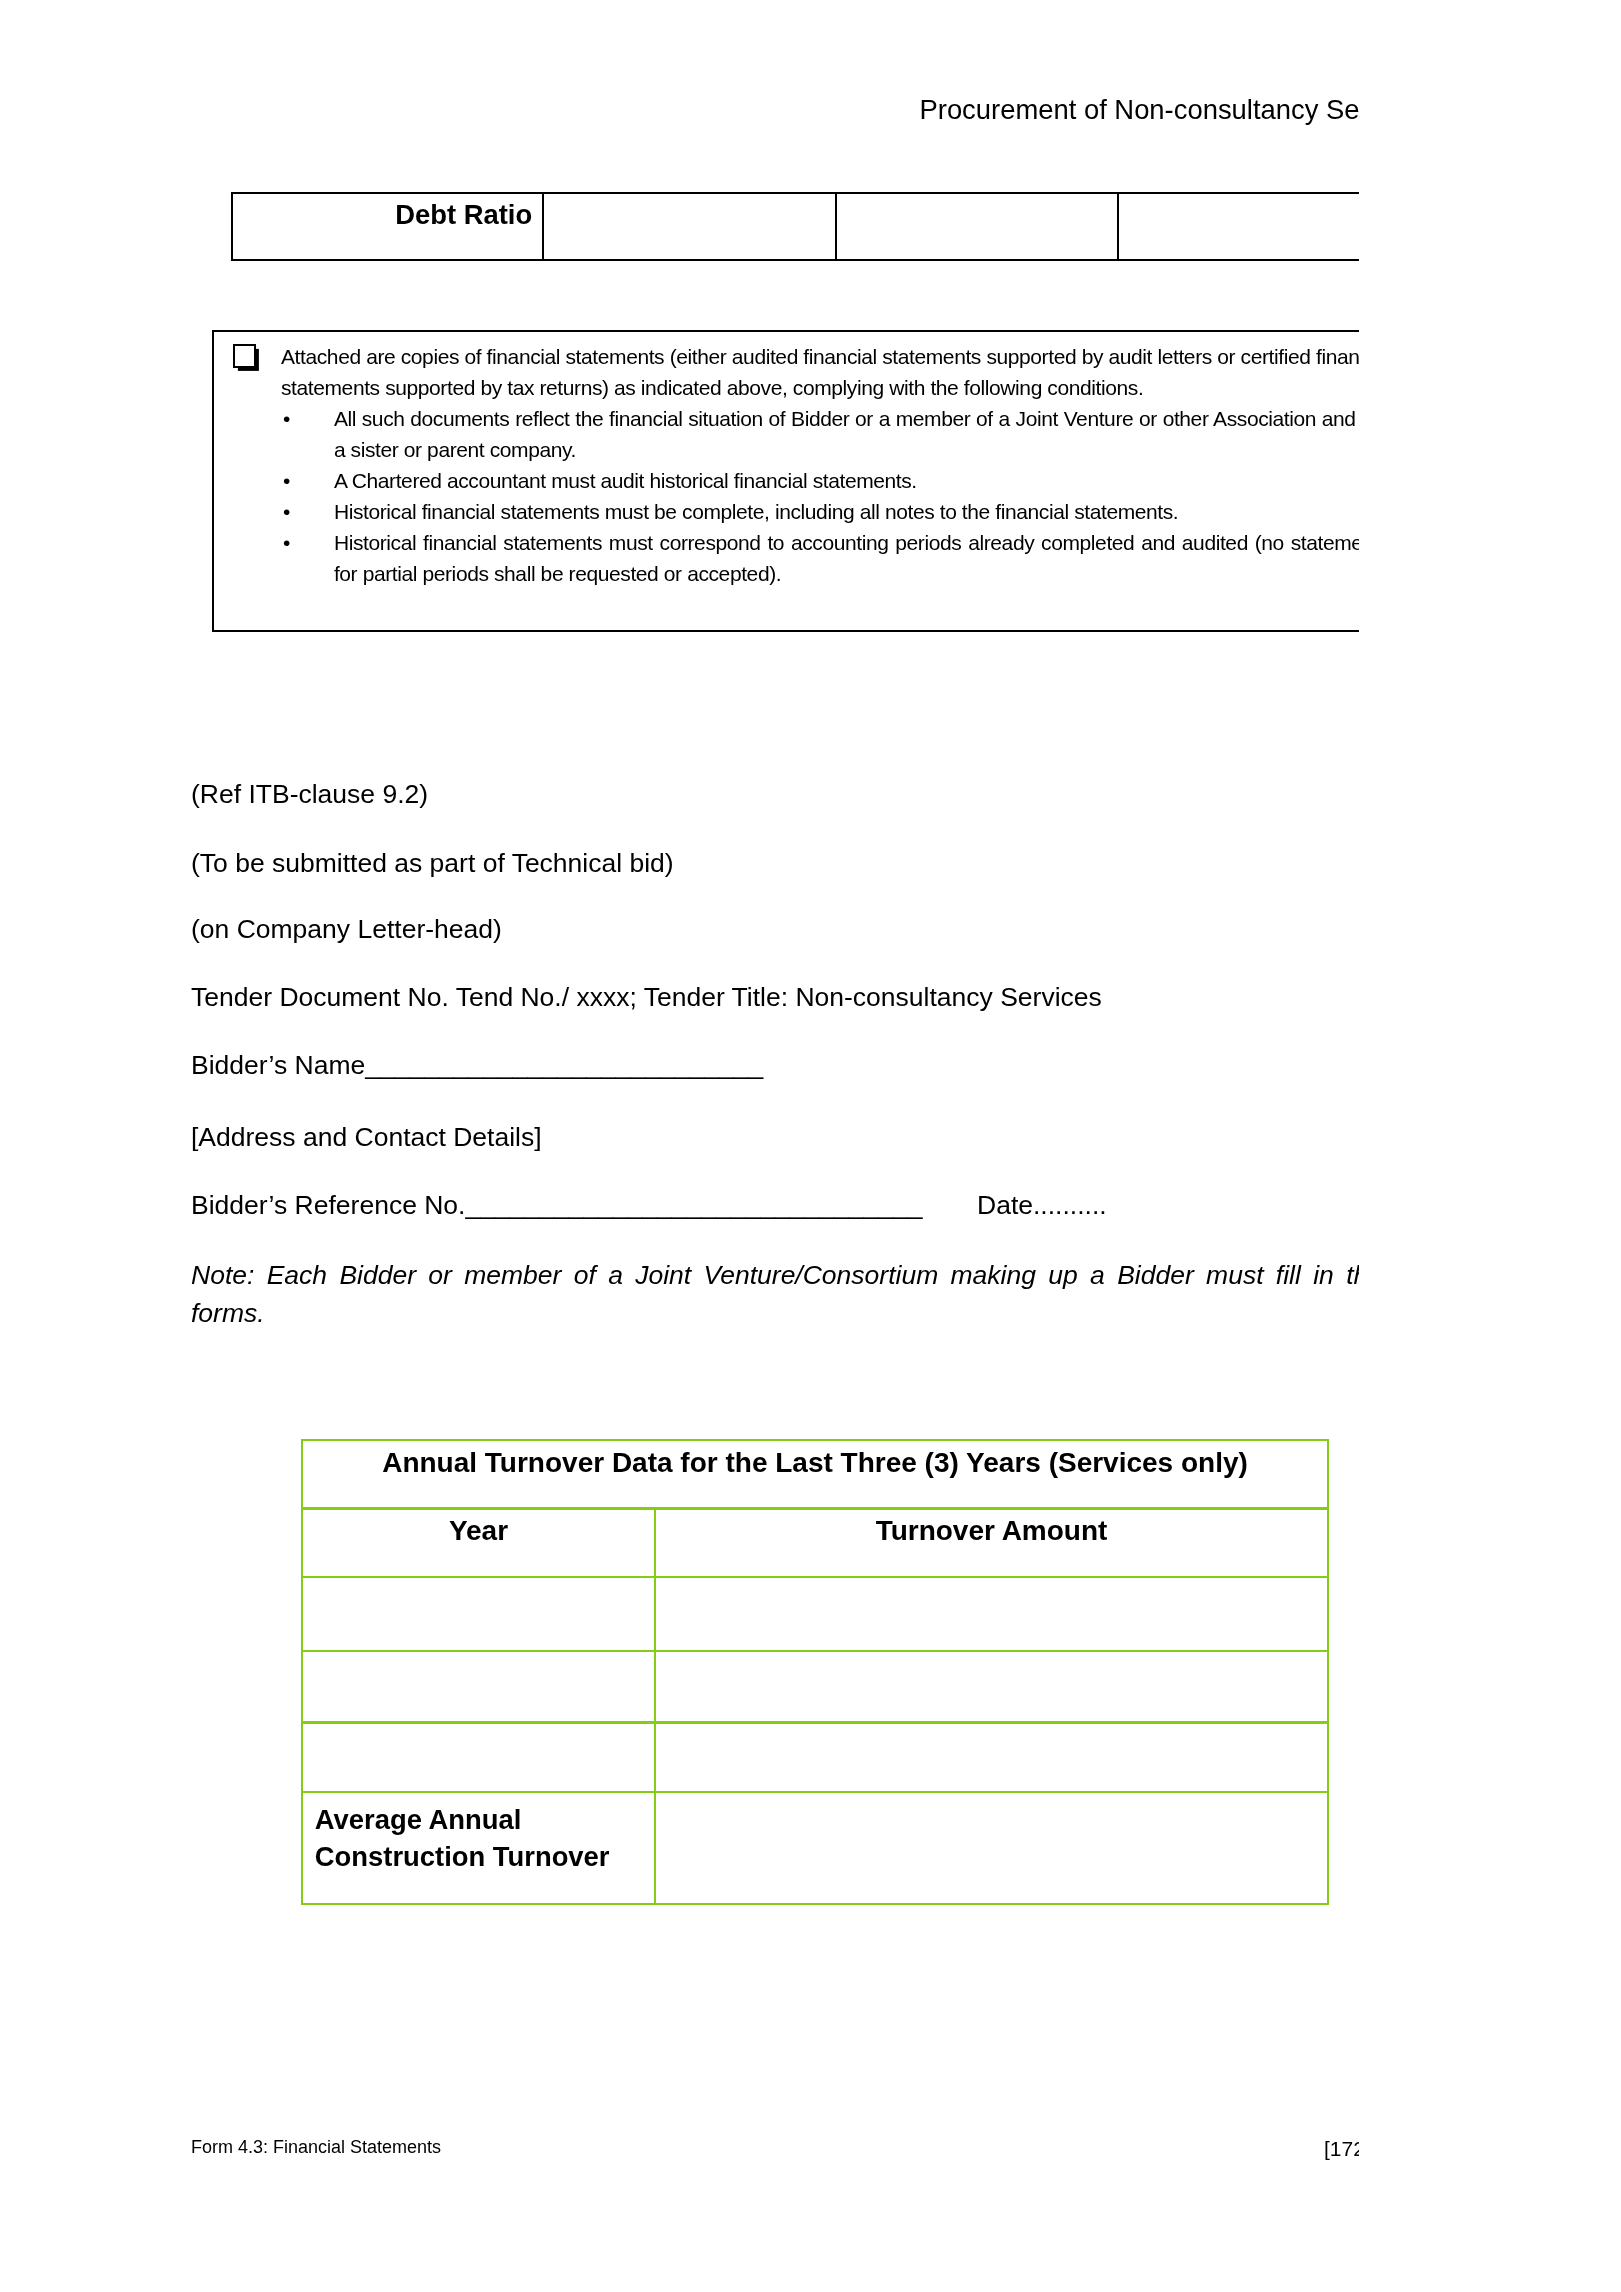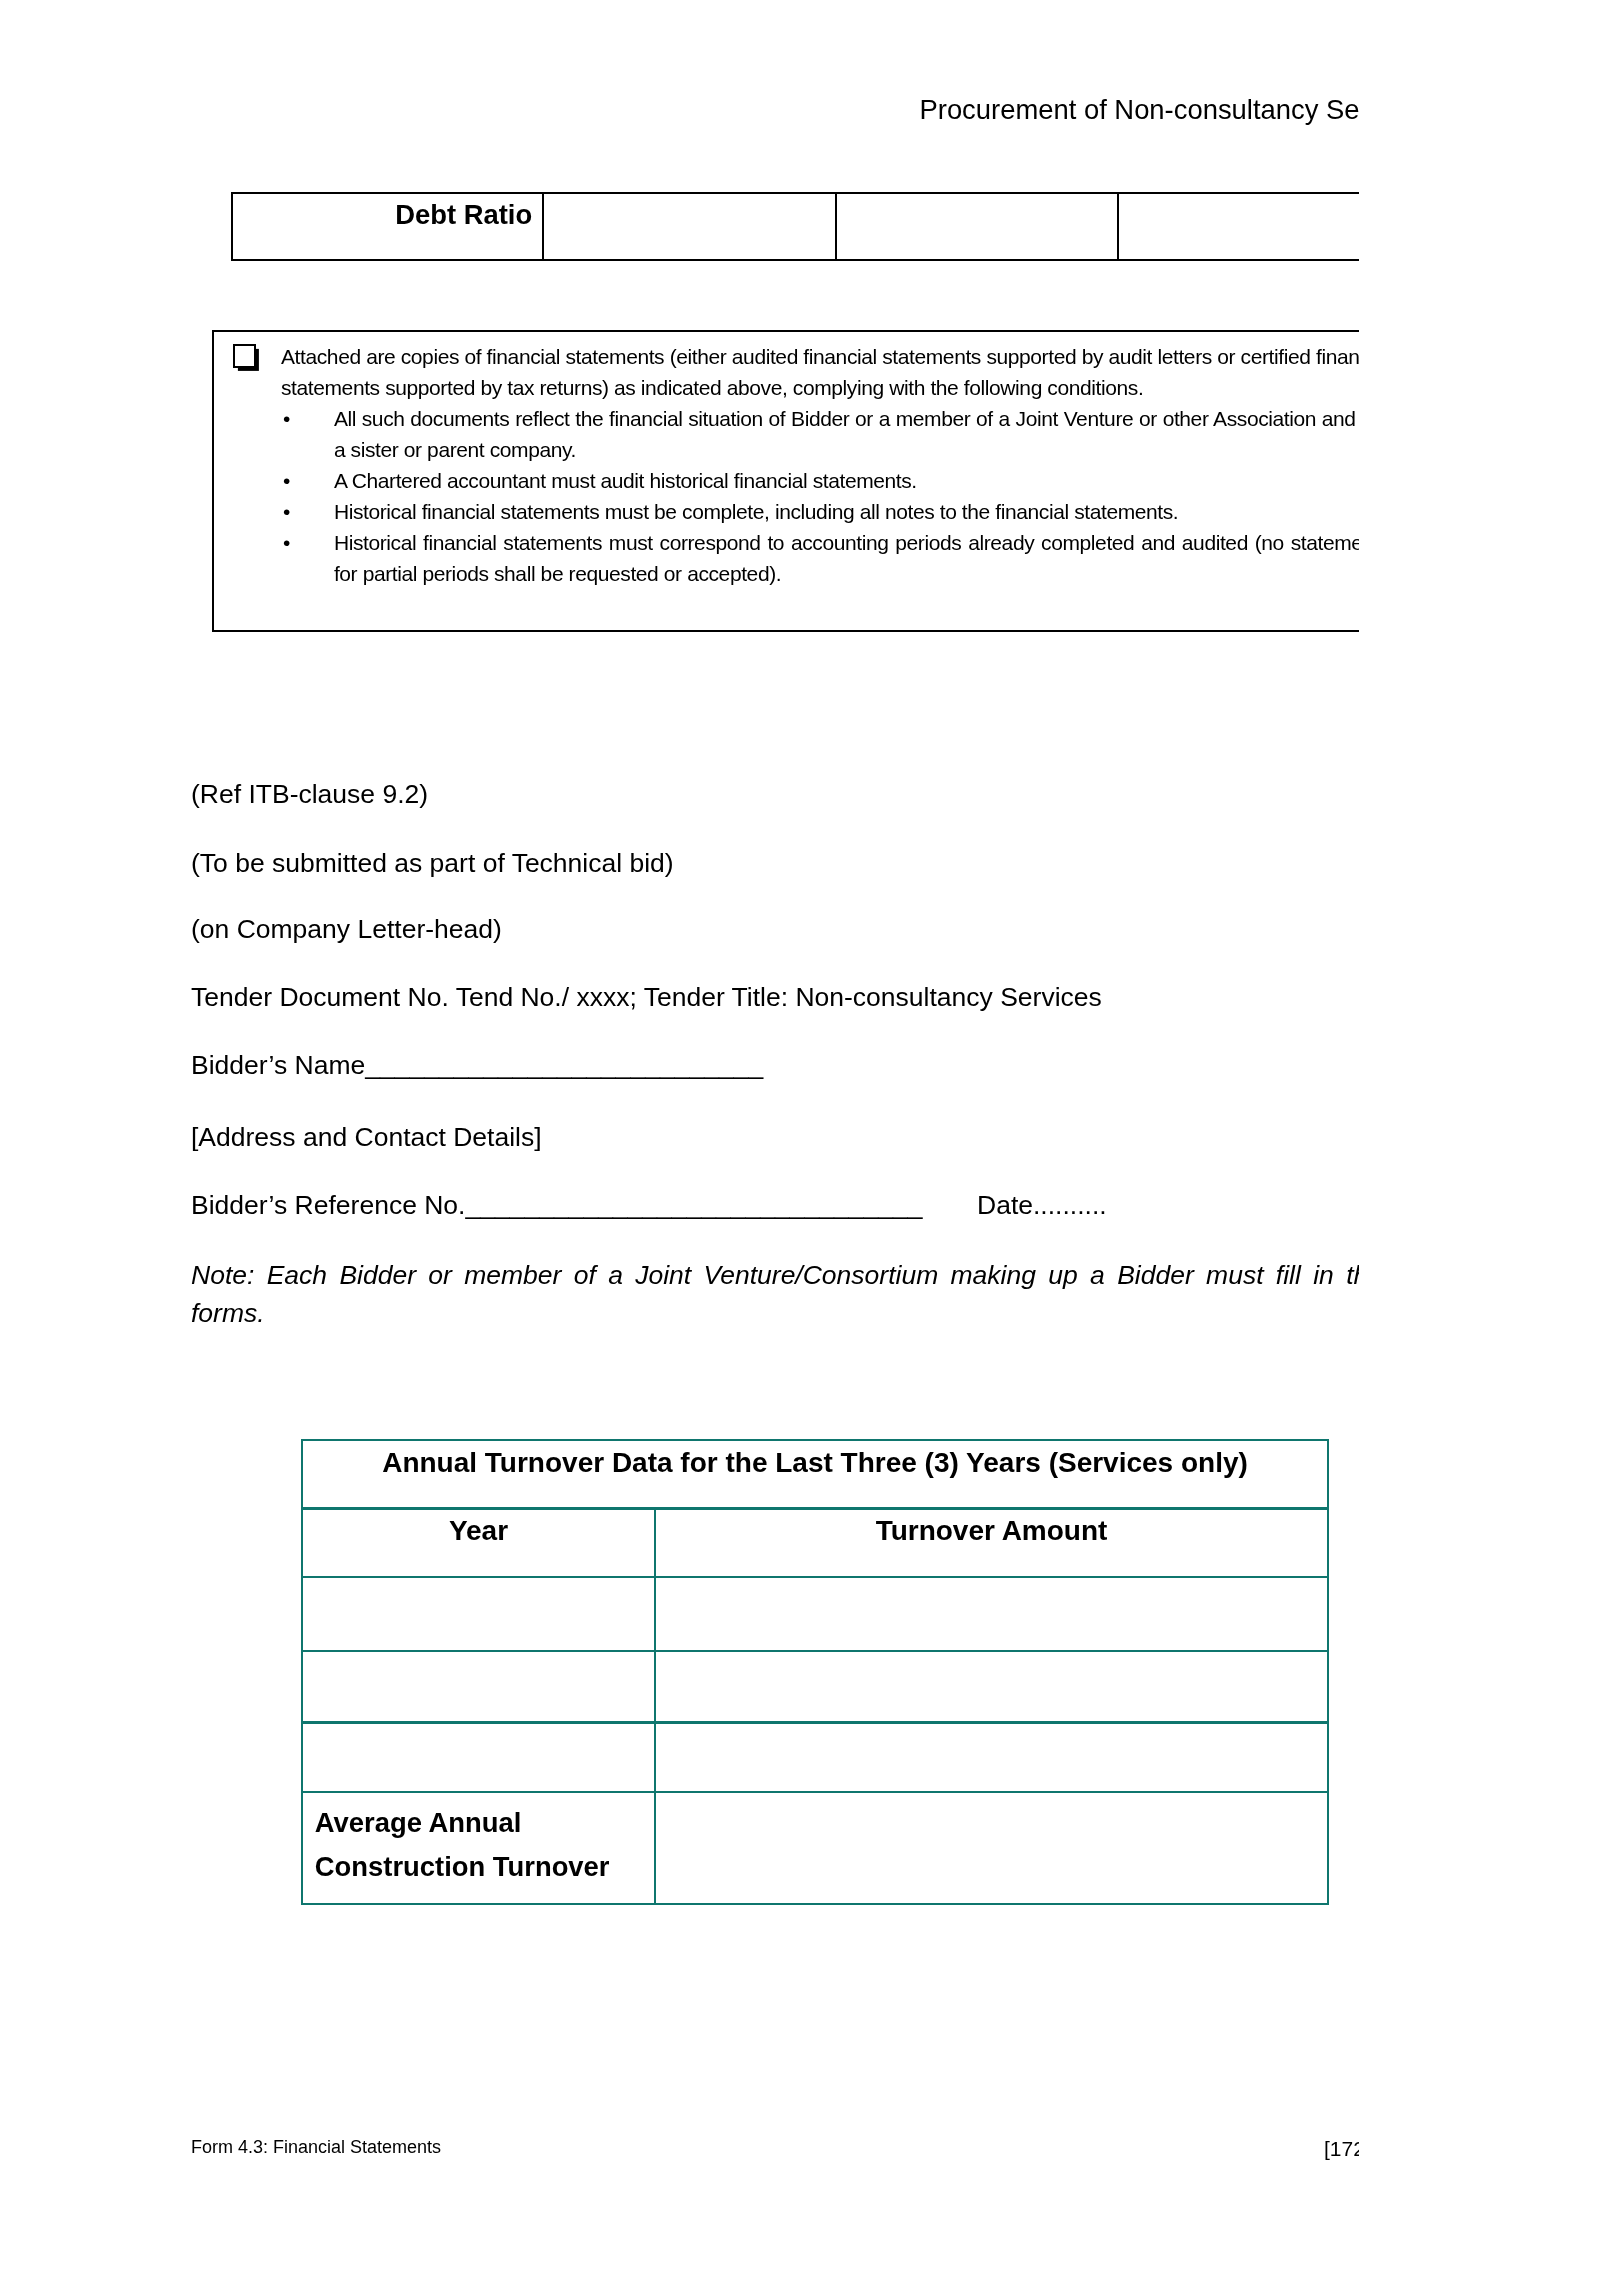--- a/index.html
+++ b/index.html
@@ -74,30 +74,30 @@
   }
   .date-span{position:absolute;left:786px;top:0;}
 
   
   .tt{
     left:301px;top:1439px;width:1026px;
     border-collapse:collapse;table-layout:fixed;
     border:2.9px solid #000;
   }
   .tt td{
-    border:2px solid #0f766e;
+    border:2px solid #84cc16;
     vertical-align:top;
     padding:5.9px 9.8px;
     font-size:28px;
   }
   .tt .thickb{border-bottom-width:3.9px;}
   .tt .c-title{font-weight:bold;text-align:center;}
   .tt .c-head{font-weight:bold;text-align:center;}
   .tt .c-sum{
-    font-weight:bold;font-size:27.4px;line-height:44px;
+    font-weight:bold;font-size:27.4px;line-height:37px;
     padding-left:11.8px;padding-right:5.9px;padding-top:7.8px;
   }
 
   
   .doc-footer-left{top:2137px;left:191px;font-size:18px;}
   .doc-footer-right{top:2137px;left:1324px;font-size:21px;}
 </style>
 </head>
 <body>
 

